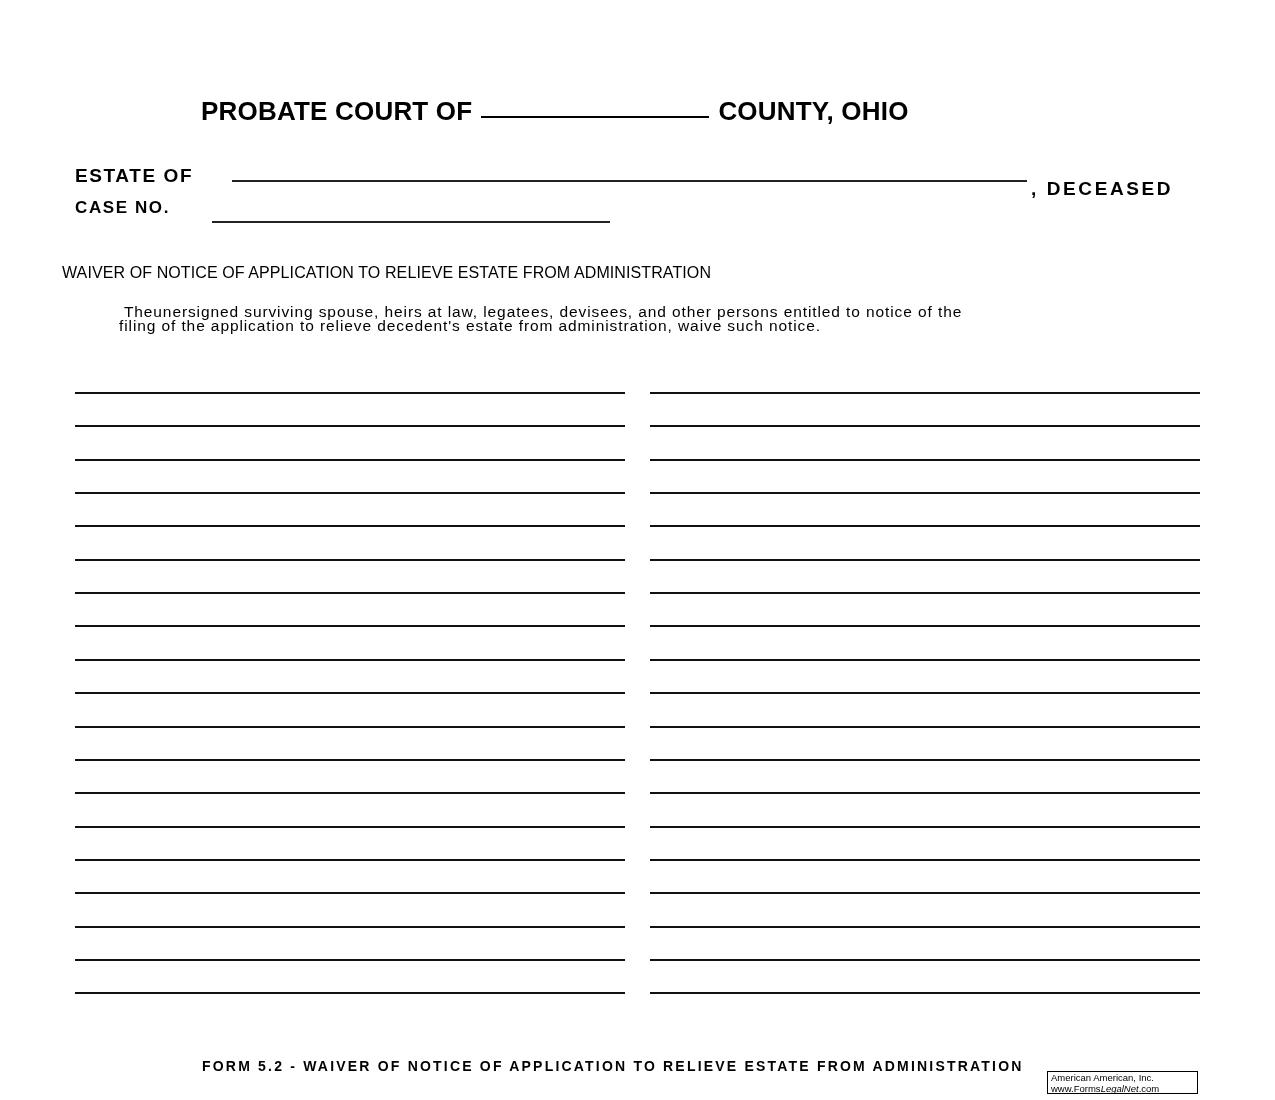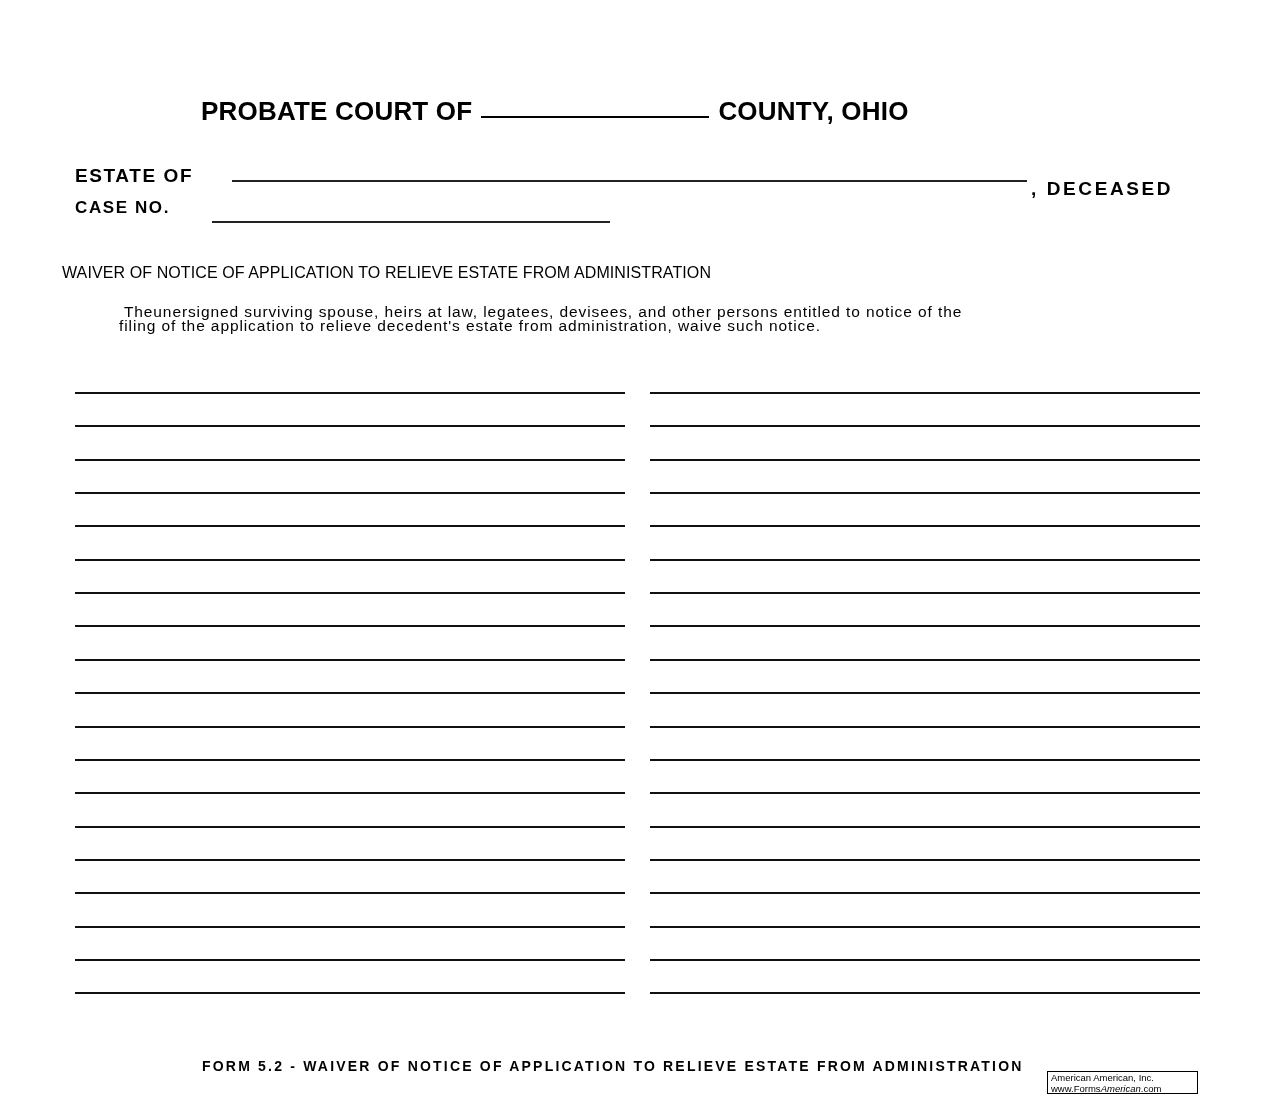--- a/index.html
+++ b/index.html
@@ -110,14 +110,14 @@
     <div class="sig-line" style="left: 650px; width: 550px; top: 858.9px;"></div>
     <div class="sig-line" style="left: 650px; width: 550px; top: 892.25px;"></div>
     <div class="sig-line" style="left: 650px; width: 550px; top: 925.6px;"></div>
     <div class="sig-line" style="left: 650px; width: 550px; top: 958.95px;"></div>
     <div class="sig-line" style="left: 650px; width: 550px; top: 992.3px;"></div>
   </div>
 
 <div class="abs footer-title">FORM 5.2 - WAIVER OF NOTICE OF APPLICATION TO RELIEVE ESTATE FROM ADMINISTRATION</div>
 <div class="abs vendor-box">
   <div>American American, Inc.</div>
-  <div><span>www.Forms</span><em>American</em><span>.com</span></div>
+  <div><span>www.Forms</span><em>LegalNet</em><span>.com</span></div>
 </div>
 
 </body></html>

